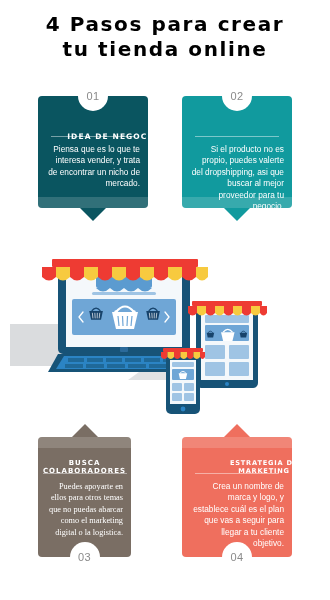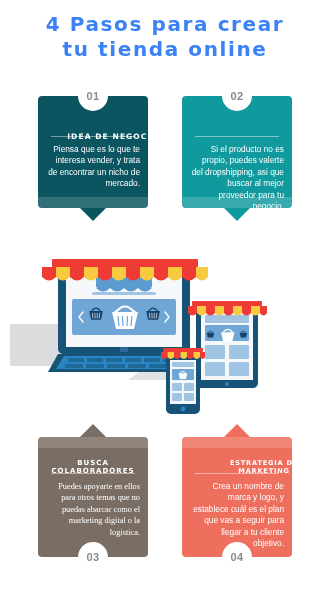--- a/index.html
+++ b/index.html
@@ -9,21 +9,21 @@
     font-family:"Liberation Sans", sans-serif;
     overflow:hidden;
     position:relative;
   }
 
   
   .title{
     position:absolute;
     left:0;top:12px;width:330px;
     text-align:center;
-    color:#3b82f6;
+    color:#000000;
     font-family:"DejaVu Sans", sans-serif;
     font-weight:bold;
     font-size:20px;
     line-height:25px;
     letter-spacing:1.6px;
     white-space:pre-line;
   }
 
   
   .card{
@@ -61,21 +61,20 @@
     position:absolute;
     width:26px;height:26px;
     border-radius:50%;
     background:#ffffff;
     left:50%;margin-left:-13px;
     display:flex;align-items:center;justify-content:center;
     font-size:11px;
     color:#8a8a8a;
     letter-spacing:0.5px;
     font-family:"Liberation Sans", sans-serif;
-    font-weight:bold;
   }
   .badge-top{top:-13px;}
   .badge-bottom{bottom:-13px;}
 
   .pointer{
     position:absolute;
     width:0;height:0;
     left:50%;margin-left:-13px;
     border-left:13px solid transparent;
     border-right:13px solid transparent;
@@ -102,21 +101,21 @@
     left:8px;width:calc(100% - 16px);
     text-align:right;
     color:#ffffff;
     font-size:8.3px;
     line-height:11.4px;
   }
 
   
   #card1{left:38px;top:96px;width:110px;height:112px;}
   #card2{left:182px;top:96px;width:110px;height:112px;}
-  #card3{left:38px;top:437px;width:110px;height:120px;}
+  #card3{left:38px;top:437px;width:93px;height:120px;}
   #card4{left:182px;top:437px;width:110px;height:120px;}
 
   
   .illus{position:absolute;left:0;top:246px;width:330px;height:176px;}
 </style>
 </head>
 <body>
 
 <div class="title">4 Pasos para crear
 tu tienda online</div>

